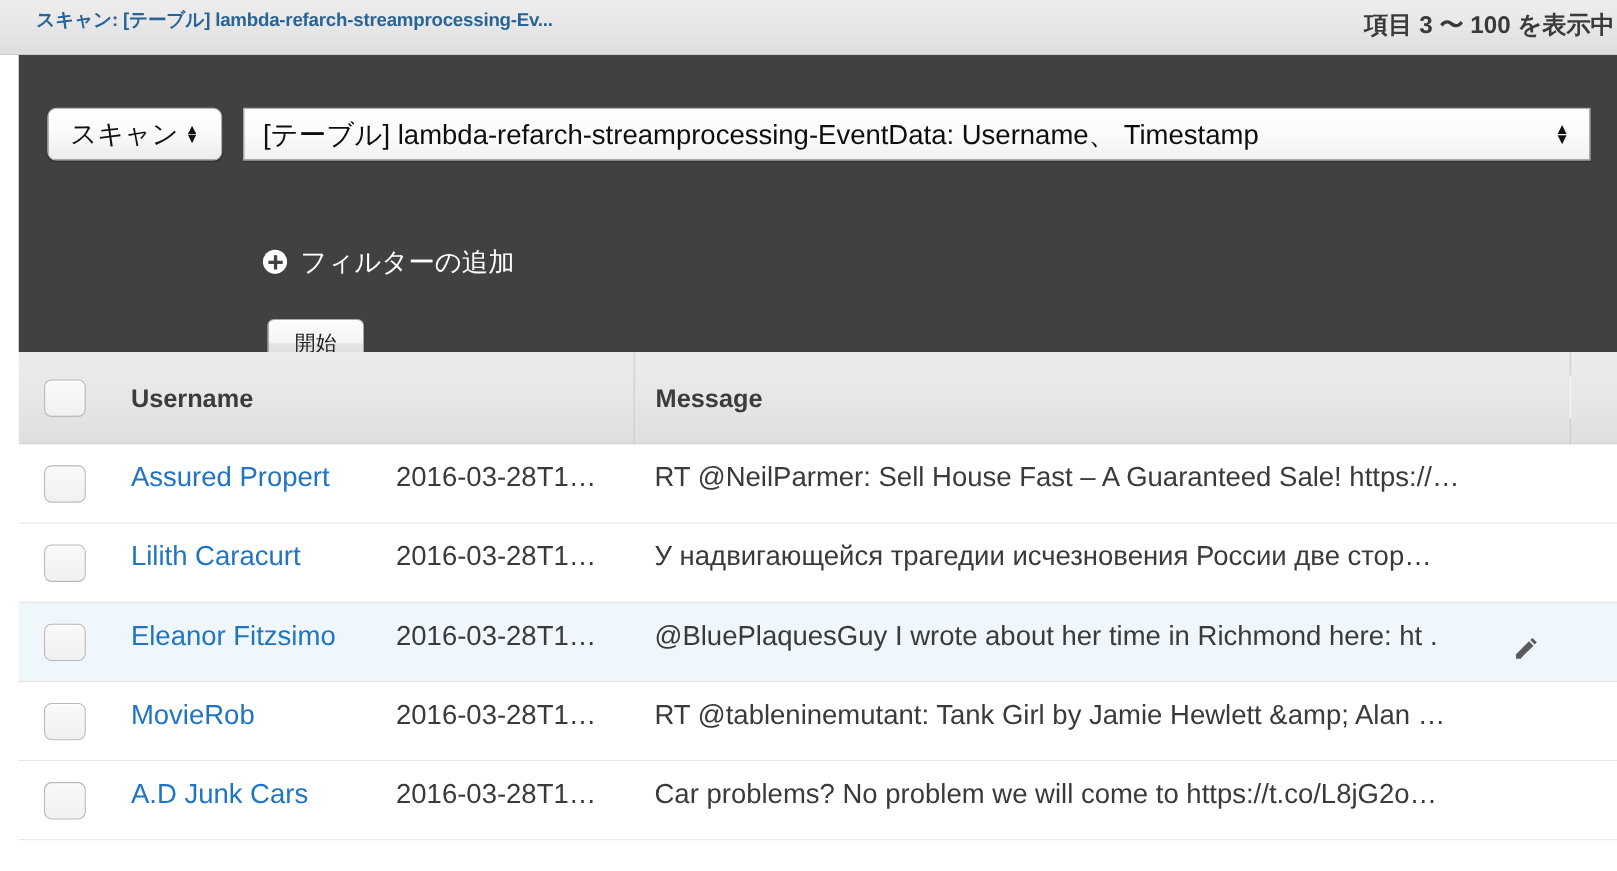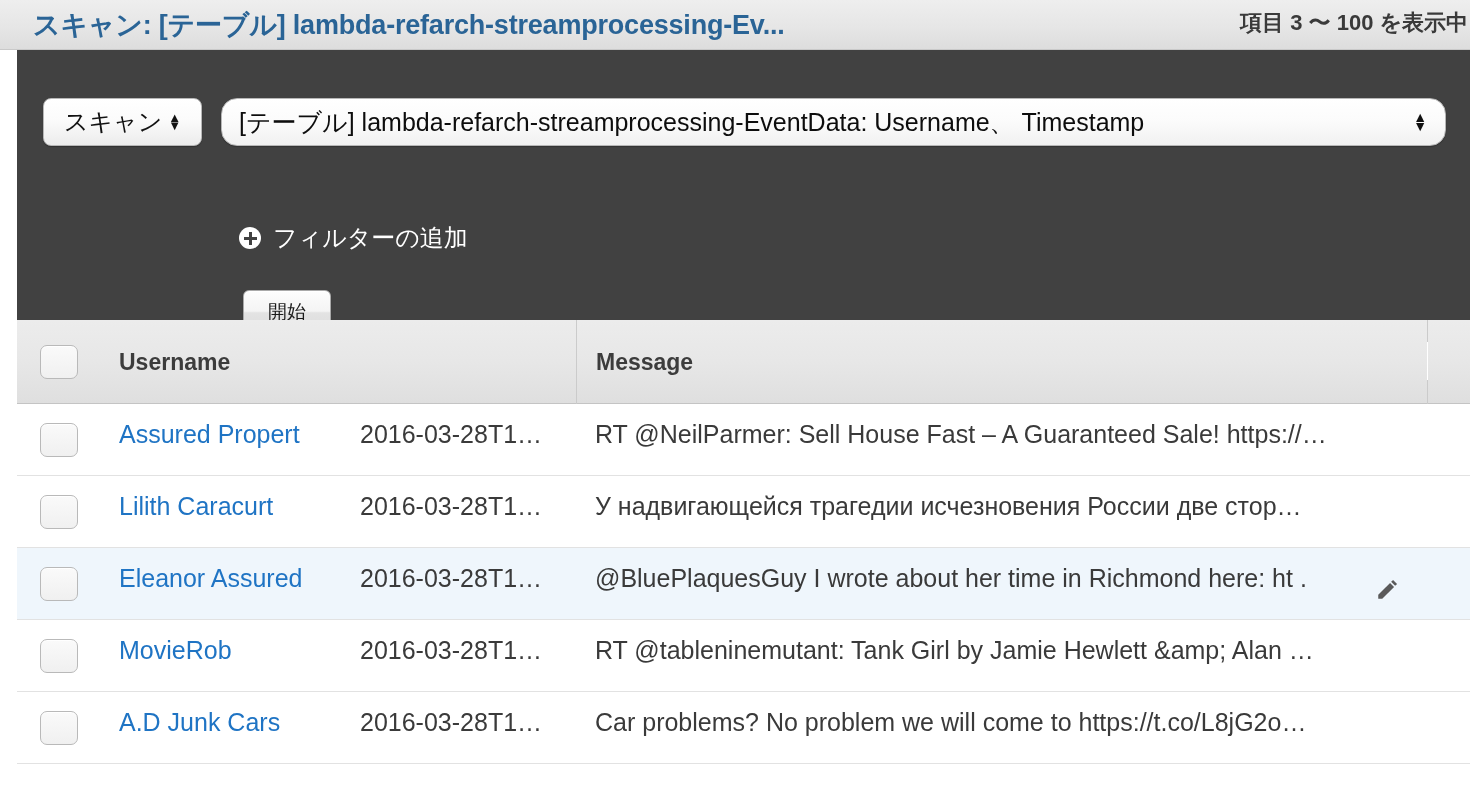--- a/index.html
+++ b/index.html
@@ -13,21 +13,21 @@
   #app { position: relative; width: 1470px; height: 792px; background:#fff; }
 
   
   .titlebar {
     position: absolute; left: 0; top: 0; width: 1470px; height: 50px;
     background: linear-gradient(to bottom, #eeeeee 0%, #e6e6e6 55%, #dddddd 100%);
     border-bottom: 1px solid #c9c9c9;
   }
   .titlebar-title {
     position: absolute; left: 33px; top: 7px;
-    font-size: 27px; font-weight: bold; color: #2a6496;
+    font-size: 17px; font-weight: bold; color: #2a6496;
     letter-spacing: -0.2px; white-space: nowrap;
   }
   .titlebar-count {
     position: absolute; right: 2px; top: 8px;
     font-size: 22px; font-weight: bold; color: #3a3a3a;
     white-space: nowrap;
   }
 
   
   .toolbar {
@@ -47,21 +47,21 @@
   .stepper {
     display: inline-flex; flex-direction: column;
     line-height: 8px; font-size: 13px; color: #111;
   }
   .stepper i { font-style: normal; }
 
   .table-select {
     position: absolute; left: 204px; top: 48px;
     width: 1225px; height: 48px;
     background: linear-gradient(to bottom, #ffffff 0%, #fbfbfb 50%, #f1f1f1 100%);
-    border: 1px solid #b7b7b7; border-radius: 16px;
+    border: 1px solid #b7b7b7; border-radius: 0;
     box-shadow: 0 1px 1px rgba(0,0,0,.22);
     display: flex; align-items: center; cursor: pointer;
   }
   .table-select .val {
     padding-left: 17px; font-size: 25px; color: #0d0d0d;
     white-space: nowrap; overflow: hidden;
   }
   .table-select .stepper {
     position: absolute; right: 18px; font-size: 14px; line-height: 9px;
   }
@@ -210,21 +210,21 @@
             <span class="chkbox"></span>
           </div>
           <div class="cell username" style="left: 83px; width: 241px;">Lilith Caracurt</div>
           <div class="cell" style="left: 324px; width: 235px;">2016-03-28T1…</div>
           <div class="cell" style="left: 559px; width: 911px;">У надвигающейся трагедии исчезновения России две стор…</div>
         </div>
         <div class="row hover">
           <div class="rowcheck">
             <span class="chkbox"></span>
           </div>
-          <div class="cell username" style="left: 83px; width: 241px;">Eleanor Assured</div>
+          <div class="cell username" style="left: 83px; width: 241px;">Eleanor Fitzsimo</div>
           <div class="cell" style="left: 324px; width: 235px;">2016-03-28T1…</div>
           <div class="cell" style="left: 559px; width: 911px;">@BluePlaquesGuy I wrote about her time in Richmond here: ht .</div>
         </div>
         <div class="row">
           <div class="rowcheck">
             <span class="chkbox"></span>
           </div>
           <div class="cell username" style="left: 83px; width: 241px;">MovieRob</div>
           <div class="cell" style="left: 324px; width: 235px;">2016-03-28T1…</div>
           <div class="cell" style="left: 559px; width: 911px;">RT @tableninemutant: Tank Girl by Jamie Hewlett &amp;amp; Alan …</div>

